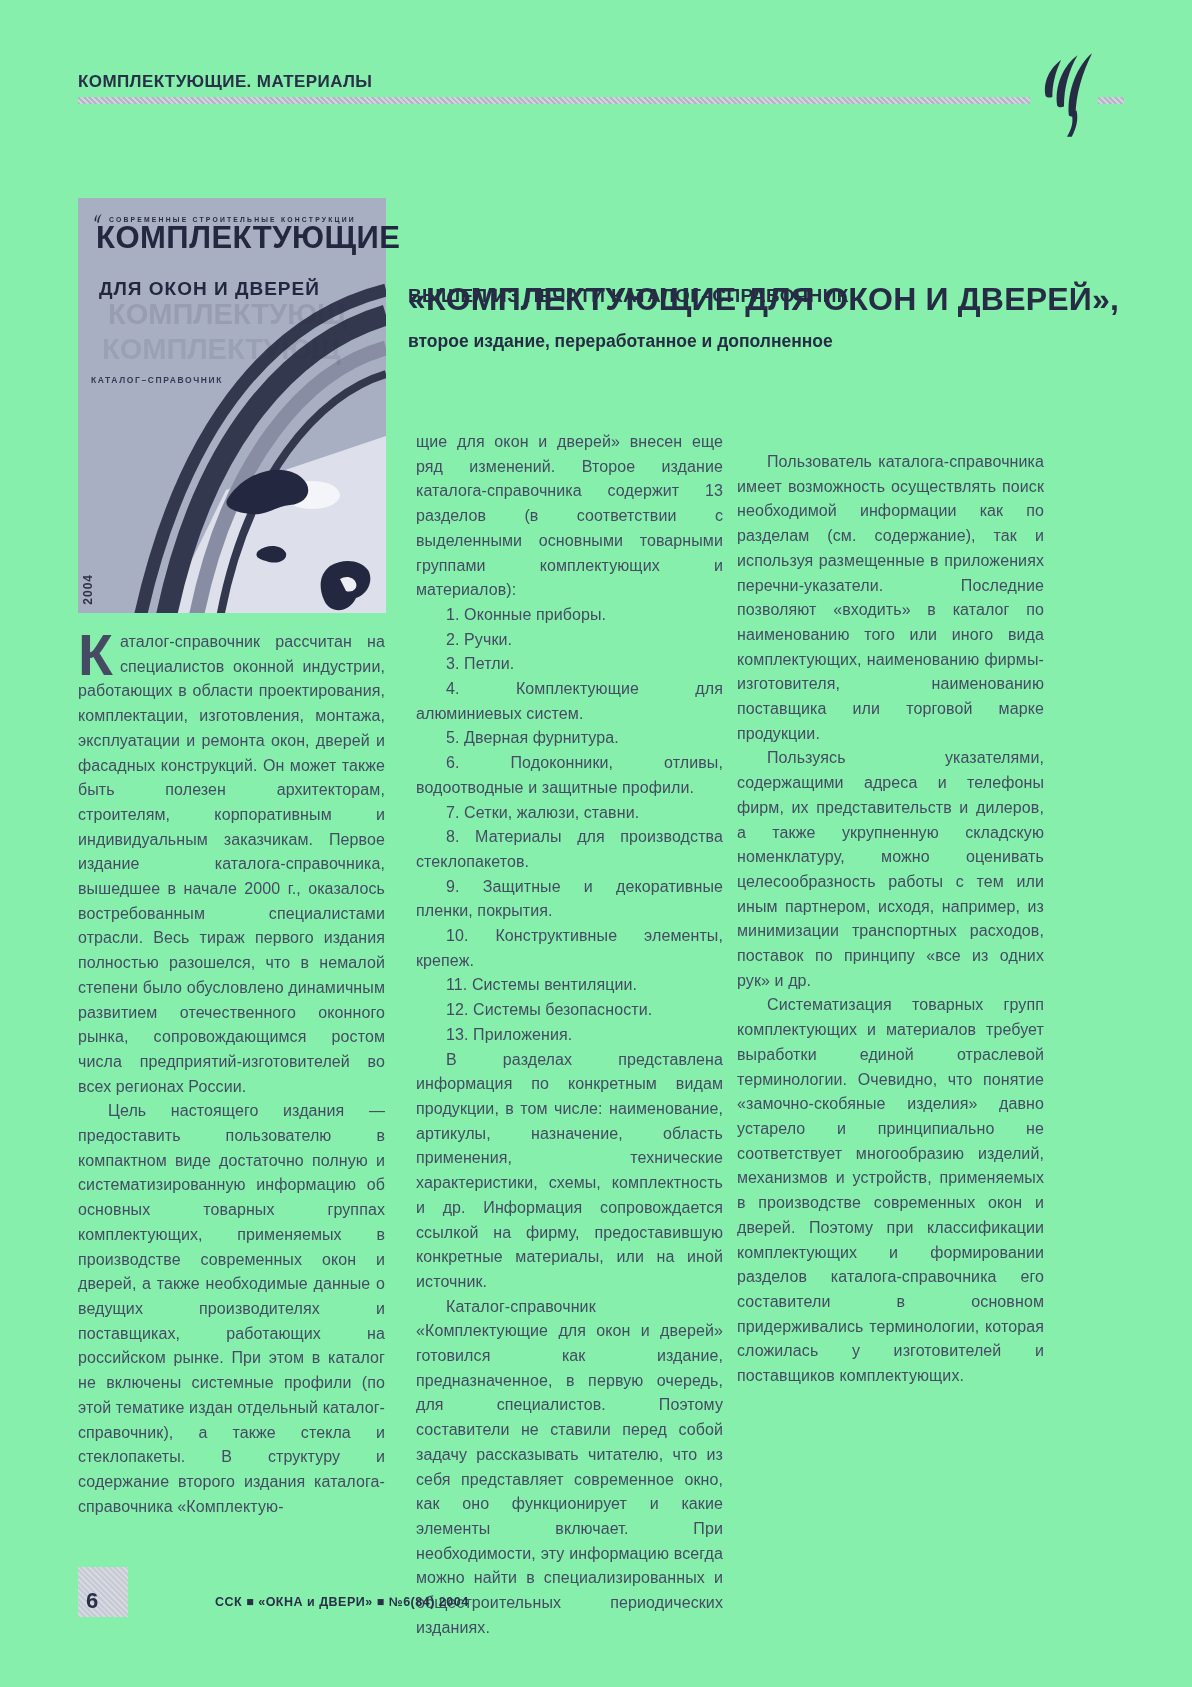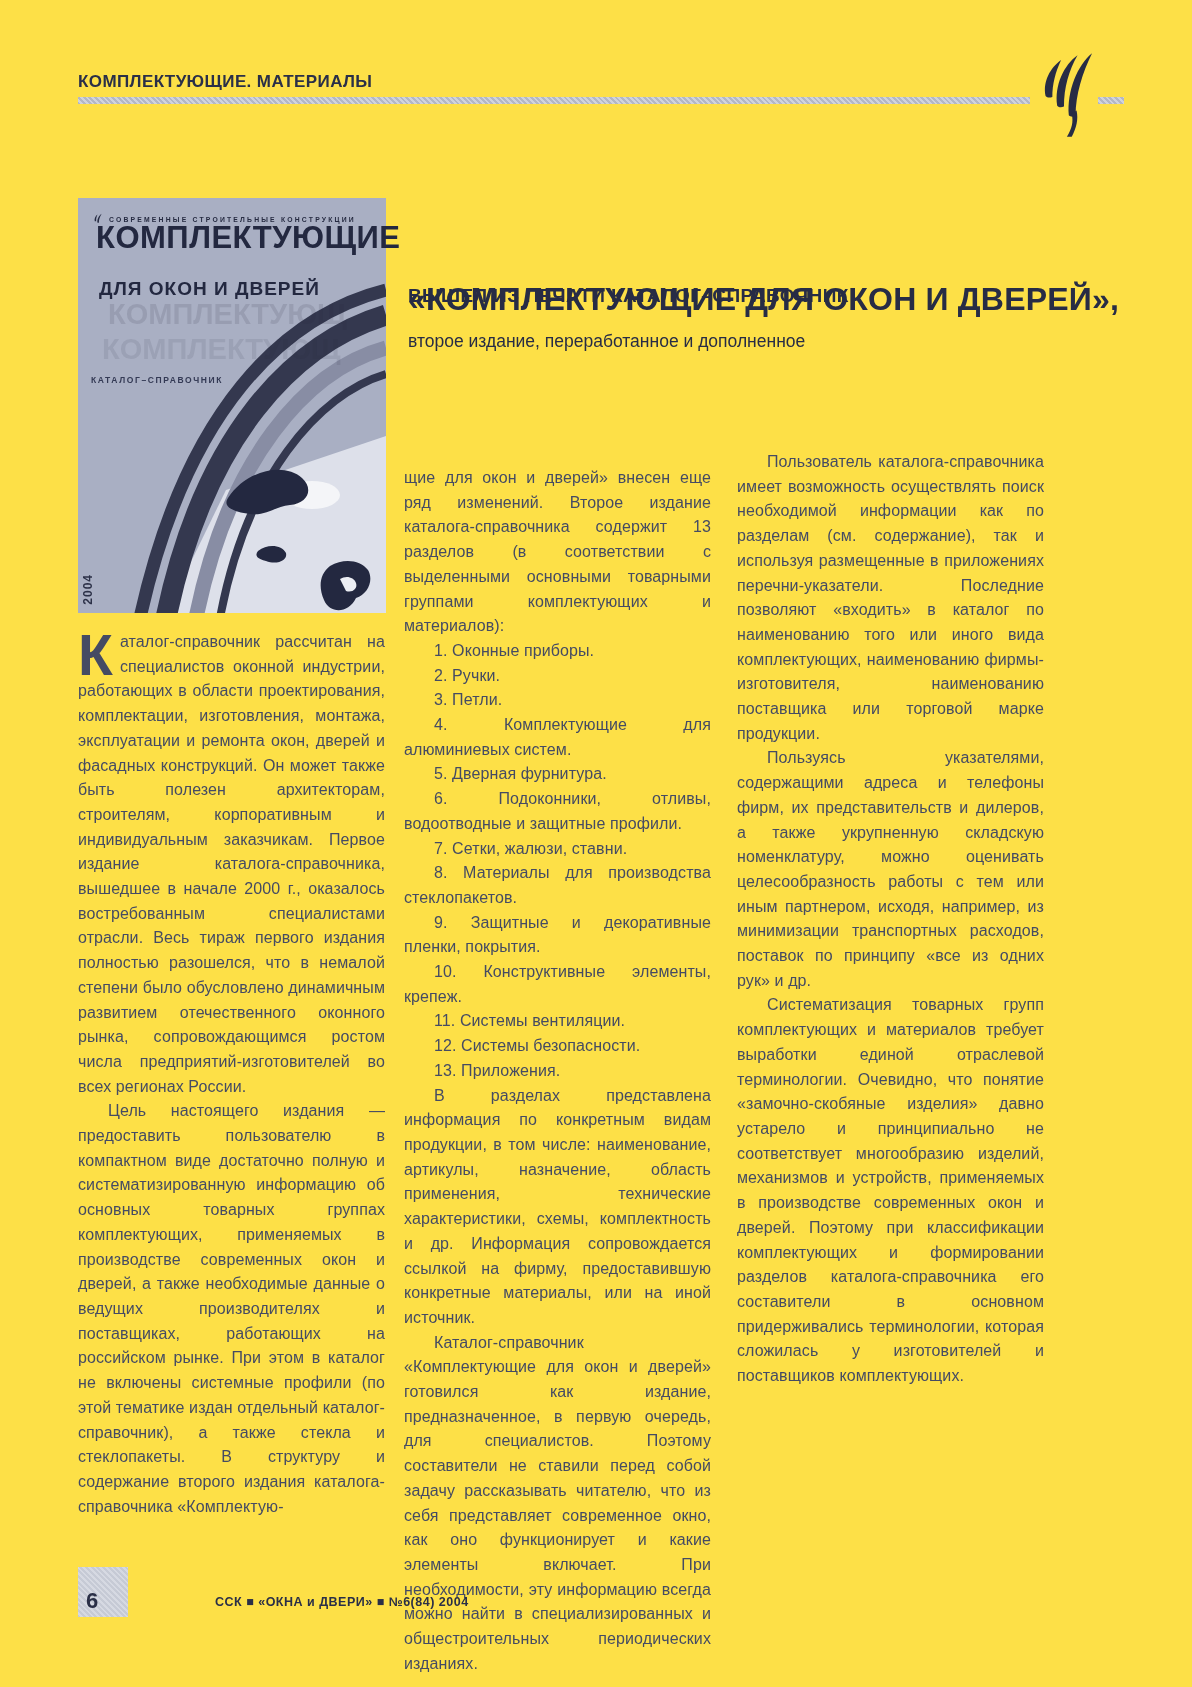--- a/index.html
+++ b/index.html
@@ -1,16 +1,16 @@
 <!DOCTYPE html>
 <html lang="ru"><head>
 <meta charset="utf-8">
 <style>
   html,body{margin:0;padding:0;background:#ffffff;}
-  .page{position:relative;width:1192px;height:1687px;background:#fde047;overflow:hidden;
+  .page{position:relative;width:1192px;height:1687px;background:#86efac;overflow:hidden;
         font-family:"Liberation Sans", sans-serif;}
 
   
   .section-title{position:absolute;left:78px;top:72px;font-size:17px;font-weight:700;
                  letter-spacing:0.4px;color:#2a2f48;}
   .rule-main{position:absolute;left:78px;top:97px;width:952px;height:7px;
              background:repeating-linear-gradient(45deg,#b3b7c5 0 2px,#d0d3dd 2px 4px);}
   .rule-short{position:absolute;left:1098px;top:97px;width:26px;height:7px;
               background:repeating-linear-gradient(45deg,#b3b7c5 0 2px,#d0d3dd 2px 4px);}
   .header-logo{position:absolute;left:1032px;top:50px;width:62px;height:88px;}
@@ -31,27 +31,27 @@
   .cover .subtitle{position:absolute;left:13px;top:177px;font-size:8.5px;font-weight:700;
                    letter-spacing:1.6px;color:#343a55;z-index:3;white-space:nowrap;}
   .cover .year{position:absolute;left:3px;bottom:8px;font-size:12px;font-weight:700;color:#2c3148;
                writing-mode:vertical-rl;transform:rotate(180deg);z-index:3;letter-spacing:1px;}
 
   
   .kicker{position:absolute;left:408px;top:253px;font-size:19px;font-weight:700;
           letter-spacing:0.4px;color:#272c45;margin-top:32px;}
   .headline-title{position:absolute;left:408px;top:281px;font-size:32px;font-weight:700;
                   letter-spacing:0.2px;color:#272c45;white-space:nowrap;}
-  .headline-sub{position:absolute;left:408px;top:331px;font-size:17.5px;font-weight:400;
+  .headline-sub{position:absolute;left:408px;top:331px;font-size:17.5px;font-weight:700;
                 color:#272c45;}
 
   
   .col{position:absolute;width:307px;}
   .col1{left:78px;top:630px;}
-  .col2{left:404px;top:430px;margin-top:36px;}
+  .col2{left:416px;top:430px;}
   .col3{left:737px;top:450px;}
   .col p{margin:0;text-align:justify;text-indent:30px;font-size:16px;line-height:24.7px;
          color:#454b63;letter-spacing:0.1px;hyphens:auto;-webkit-hyphens:auto;}
   .p-first{text-indent:0 !important;}
   .p-cont{text-indent:0 !important;}
   .dropcap{float:left;font-size:57px;line-height:45px;font-weight:700;color:#454b63;
            padding:3px 7px 0 0;}
   .note{font-weight:700;color:#3a405c;margin-top:72px !important;}
 
   

